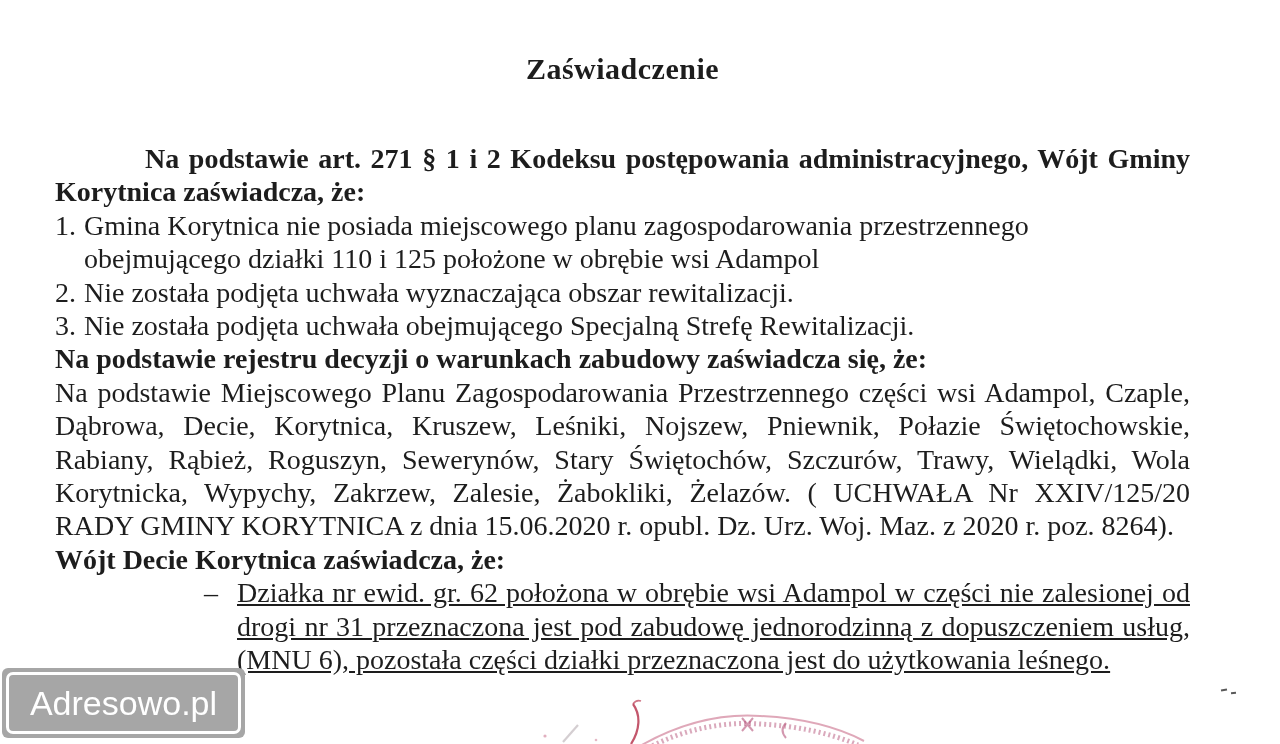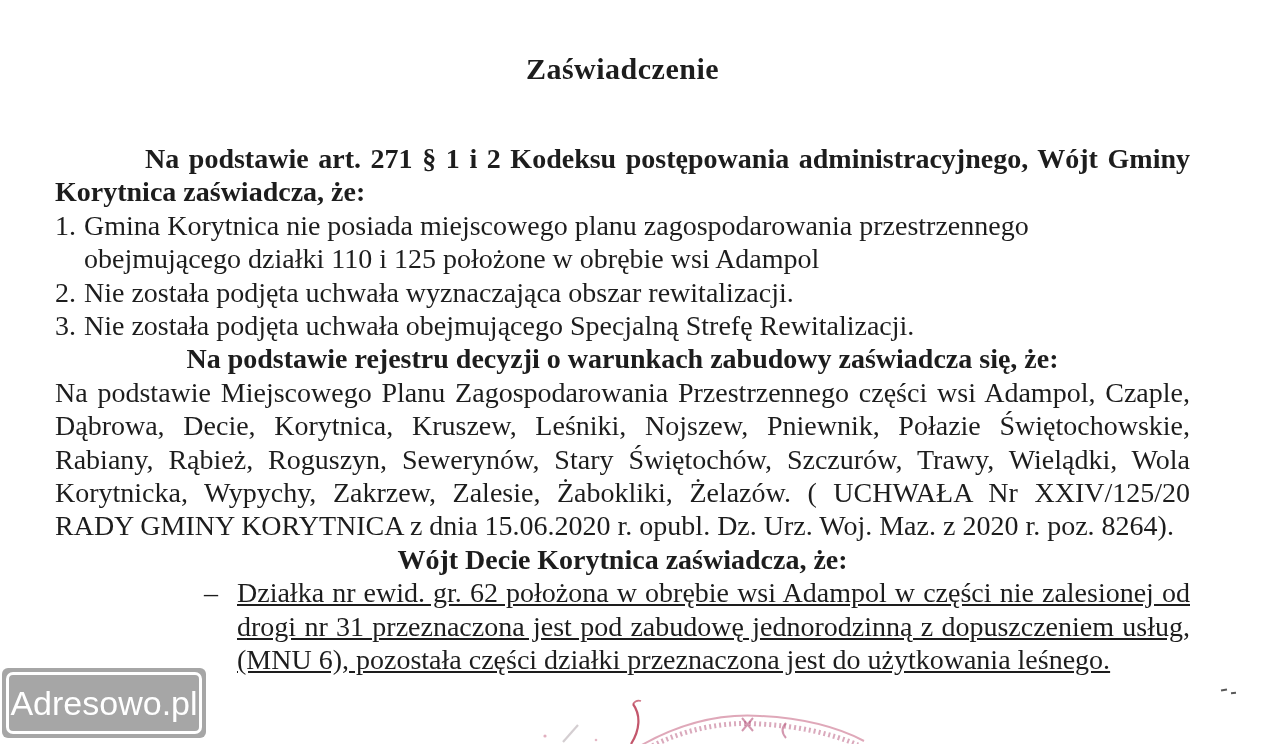--- a/index.html
+++ b/index.html
@@ -23,21 +23,21 @@
     font-size:30px;
     font-weight:bold;
     text-align:center;
     letter-spacing:0.5px;
   }
   p{
     margin:0;
     font-size:28px;
     line-height:33.4px;
   }
-  .bold{font-weight:bold;text-align:center;}
+  .bold{font-weight:bold;}
   .justify{text-align:justify;}
   .intro{text-indent:90px;}
   .num-item{
     padding-left:29px;
     text-indent:-29px;
   }
   .num-item .num{
     display:inline-block;
     width:29px;
     text-indent:0;
@@ -51,21 +51,21 @@
   }
   .dash-item .marker{
     display:inline-block;
     width:33px;
     text-indent:0;
   }
   
   .watermark{
     position:absolute;
     left:2px;top:668px;
-    width:204px;height:70px;
+    width:243px;height:70px;
     background:#a6a6a6;
     border-radius:6px;
   }
   .watermark-inner{
     position:absolute;
     left:4px;top:4px;right:4px;bottom:4px;
     border:3px solid #ffffff;
     border-radius:7px;
     display:flex;
     align-items:center;

